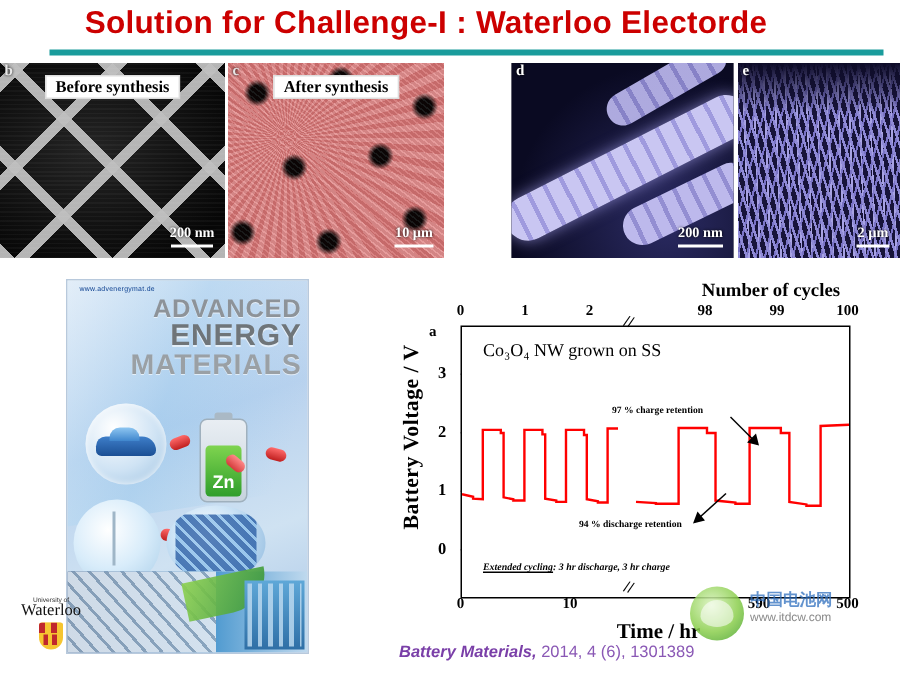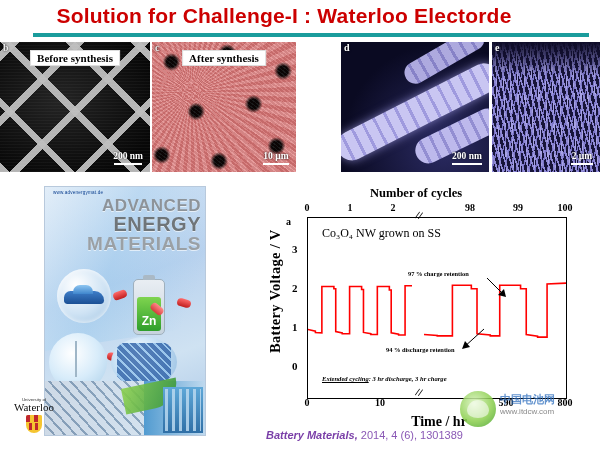--- a/index.html
+++ b/index.html
@@ -181,21 +181,21 @@
   .uw .shield{margin:1px auto 0;width:16px;height:18px;
     background:#f5c531;border-radius:2px 2px 8px 8px;position:relative;overflow:hidden;}
   .uw .shield::before{content:"";position:absolute;left:0;top:0;width:100%;height:7px;
     background:repeating-linear-gradient(90deg,#c0272d 0 4px,#f5c531 4px 8px);}
   .uw .shield::after{content:"";position:absolute;left:3px;top:8px;width:10px;height:7px;
     background:repeating-linear-gradient(90deg,#c0272d 0 3px, rgba(0,0,0,0) 3px 6px);}
 
   
   .chart-wrap{position:absolute;left:280px;top:186px;width:318px;height:248px;}
   .chart-toptitle{
-    position:absolute;left:90px;top:0px;width:190px;text-align:left;
+    position:absolute;left:90px;top:0px;width:190px;text-align:right;
     font-weight:bold;font-size:12.5px;color:#000;white-space:nowrap;
   }
   .topticks,.botticks{position:absolute;left:0;width:318px;height:13px;}
   .topticks{top:16px;}
   .botticks{top:211px;}
   .tk{position:absolute;transform:translateX(-50%);font-weight:bold;font-size:10px;color:#000;}
   .plot{
     position:absolute;left:27px;top:31px;width:258px;height:180px;
     border:1.3px solid #000;background:#fff;
   }
@@ -375,21 +375,21 @@
       <div class="anno anno-extended"><u>Extended cycling</u><span>: 3 hr discharge, 3 hr charge</span></div>
 
       <span class="axisbreak" style="left:108px;top:-9px">//</span>
       <span class="axisbreak" style="left:108px;top:168px">//</span>
     </div>
 
     <div class="botticks">
       <span class="tk" style="left:27px">0</span>
       <span class="tk" style="left:100px">10</span>
       <span class="tk" style="left:226px">590</span>
-      <span class="tk" style="left:285px">800</span>
+      <span class="tk" style="left:285px">500</span>
     </div>
 
     <div class="xlabel">Time / hr</div>
 
     <div class="wm">
       <div class="ring"></div>
       <div class="cn">中国电池网</div>
       <div class="en">www.itdcw.com</div>
     </div>
   </div>

